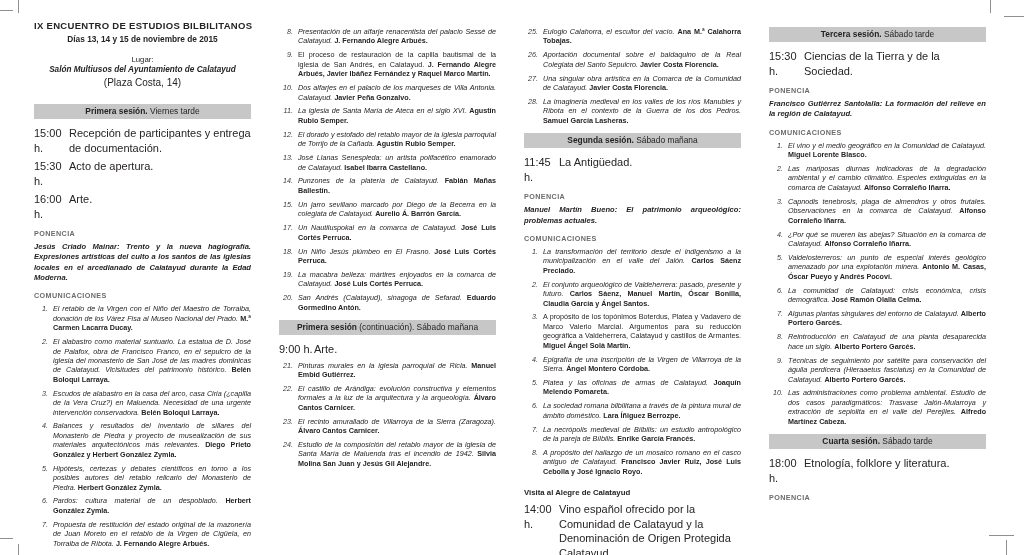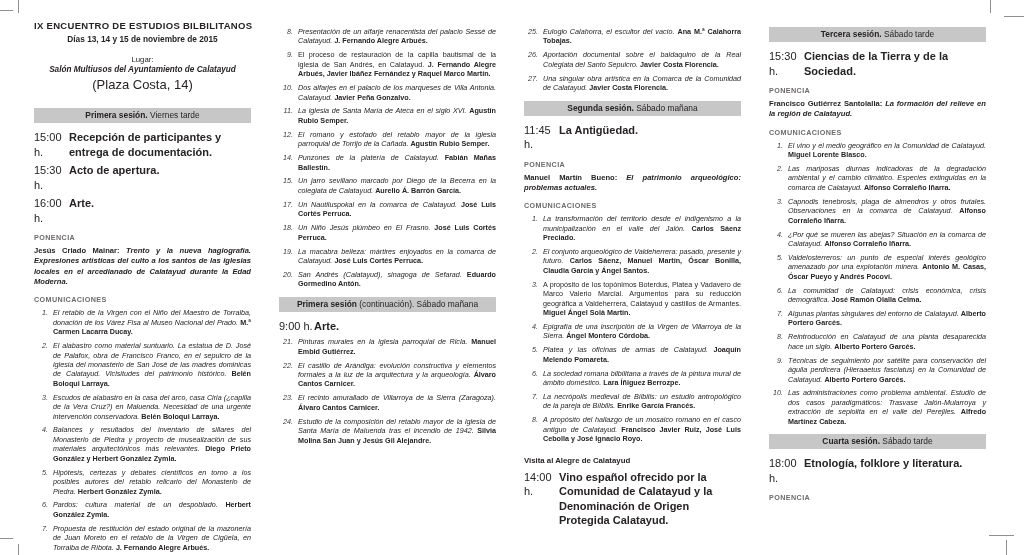--- a/index.html
+++ b/index.html
@@ -12,39 +12,39 @@
   .columns { position:absolute; left:34px; top:0; display:flex; gap:28px; }
   .column { width:217px; padding-top:27px; }
   .column.col-1 { padding-top:20px; }
 
   
   .ev { margin-bottom:16px; }
   .ev-title { font-size:9.5px; font-weight:bold; text-align:center; letter-spacing:0.3px; white-space:nowrap; }
   .ev-dates { font-size:8.3px; font-weight:bold; text-align:center; margin-top:3px; }
   .ev-lugar { font-size:7.8px; text-align:center; margin-top:11px; }
   .ev-venue { font-size:8.2px; font-weight:bold; font-style:italic; text-align:center; margin-top:1px; }
-  .ev-addr  { font-size:13px; text-align:center; margin-top:3px; }
+  .ev-addr  { font-size:10px; text-align:center; margin-top:3px; }
 
   
   .session-bar { background:#c7c7c7; text-align:center; font-size:8.4px;
                  padding:2px 2px 3px; margin:8px 0 7px; }
   .session-bar:first-child { margin-top:0; }
   .sb-bold { font-weight:bold; }
 
   
   .sched { display:flex; font-size:11px; line-height:1.32; margin:0 0 4px; }
   .sched-time { flex:none; width:35px; }
-  .sched-text { flex:1; font-weight:bold; }
+  .sched-text { flex:1; font-weight:normal; }
 
   
   .label { font-size:7.2px; font-weight:bold; color:#6e6a6b; letter-spacing:0.4px; margin:8px 0 4px; }
 
   
   .ponencia { font-size:7.6px; line-height:1.36; text-align:justify; margin-bottom:2px; }
-  .ponencia .spk { font-weight:bold; }
+  .ponencia .spk { font-weight:bold;font-style:italic; }
   .ponencia .ttl { font-weight:bold; font-style:italic; }
 
   
   .items { list-style:none; }
   .item { display:flex; font-size:7.2px; line-height:1.31; margin-bottom:4.5px; }
   .item-num { flex:none; width:14px; text-align:right; margin-right:5px; font-style:italic; color:#3c3839; }
   .item-body { flex:1; text-align:justify; }
   .item-body .t { font-style:italic; }
   .item-body .t.roman { font-style:normal; }
   .item-body .a { font-weight:bold; font-style:normal; }
@@ -129,21 +129,25 @@
           <li class="item">
             <span class="item-num">10.</span>
             <span class="item-body"><span class="t">Dos alfarjes en el palacio de los marqueses de Villa Antonia. Calatayud.</span> <span class="a">Javier Peña Gonzalvo.</span></span>
           </li>
           <li class="item">
             <span class="item-num">11.</span>
             <span class="item-body"><span class="t">La iglesia de Santa María de Ateca en el siglo XVI.</span> <span class="a">Agustín Rubio Semper.</span></span>
           </li>
           <li class="item">
             <span class="item-num">12.</span>
-            <span class="item-body"><span class="t">El romano y estofado del retablo mayor de la iglesia parroquial de Torrijo de la Cañada.</span> <span class="a">Agustín Rubio Semper.</span></span>
+            <span class="item-body"><span class="t">El dorado y estofado del retablo mayor de la iglesia parroquial de Torrijo de la Cañada.</span> <span class="a">Agustín Rubio Semper.</span></span>
+          </li>
+          <li class="item">
+            <span class="item-num">13.</span>
+            <span class="item-body"><span class="t">José Llanas Senespleda: un artista polifacético enamorado de Calatayud.</span> <span class="a">Isabel Ibarra Castellano.</span></span>
           </li>
           <li class="item">
             <span class="item-num">14.</span>
             <span class="item-body"><span class="t">Punzones de la platería de Calatayud.</span> <span class="a">Fabián Mañas Ballestín.</span></span>
           </li>
           <li class="item">
             <span class="item-num">15.</span>
             <span class="item-body"><span class="t">Un jarro sevillano marcado por Diego de la Becerra en la colegiata de Calatayud.</span> <span class="a">Aurelio Á. Barrón García.</span></span>
           </li>
           <li class="item">
@@ -193,20 +197,24 @@
             <span class="item-num">25.</span>
             <span class="item-body"><span class="t">Eulogio Calahorra, el escultor del vacío.</span> <span class="a">Ana M.ª Calahorra Tobajas.</span></span>
           </li>
           <li class="item">
             <span class="item-num">26.</span>
             <span class="item-body"><span class="t">Aportación documental sobre el baldaquino de la Real Colegiata del Santo Sepulcro.</span> <span class="a">Javier Costa Florencia.</span></span>
           </li>
           <li class="item">
             <span class="item-num">27.</span>
             <span class="item-body"><span class="t">Una singular obra artística en la Comarca de la Comunidad de Calatayud.</span> <span class="a">Javier Costa Florencia.</span></span>
+          </li>
+          <li class="item">
+            <span class="item-num">28.</span>
+            <span class="item-body"><span class="t">La imaginería medieval en los valles de los ríos Manubles y Ribota en el contexto de la Guerra de los dos Pedros.</span> <span class="a">Samuel García Lasheras.</span></span>
           </li>
         </ol>
         <div class="session-bar"><span class="sb-bold">Segunda sesión.</span><span class="sb-rest"> Sábado mañana</span></div>
         <div class="sched">
           <span class="sched-time">11:45 h.</span>
           <span class="sched-text">La Antigüedad.</span>
         </div>
         <div class="label">PONENCIA</div>
         <div class="ponencia"><span class="spk">Manuel Martín Bueno:</span> <span class="ttl">El patrimonio arqueológico: problemas actuales.</span></div>
         <div class="label">COMUNICACIONES</div>

